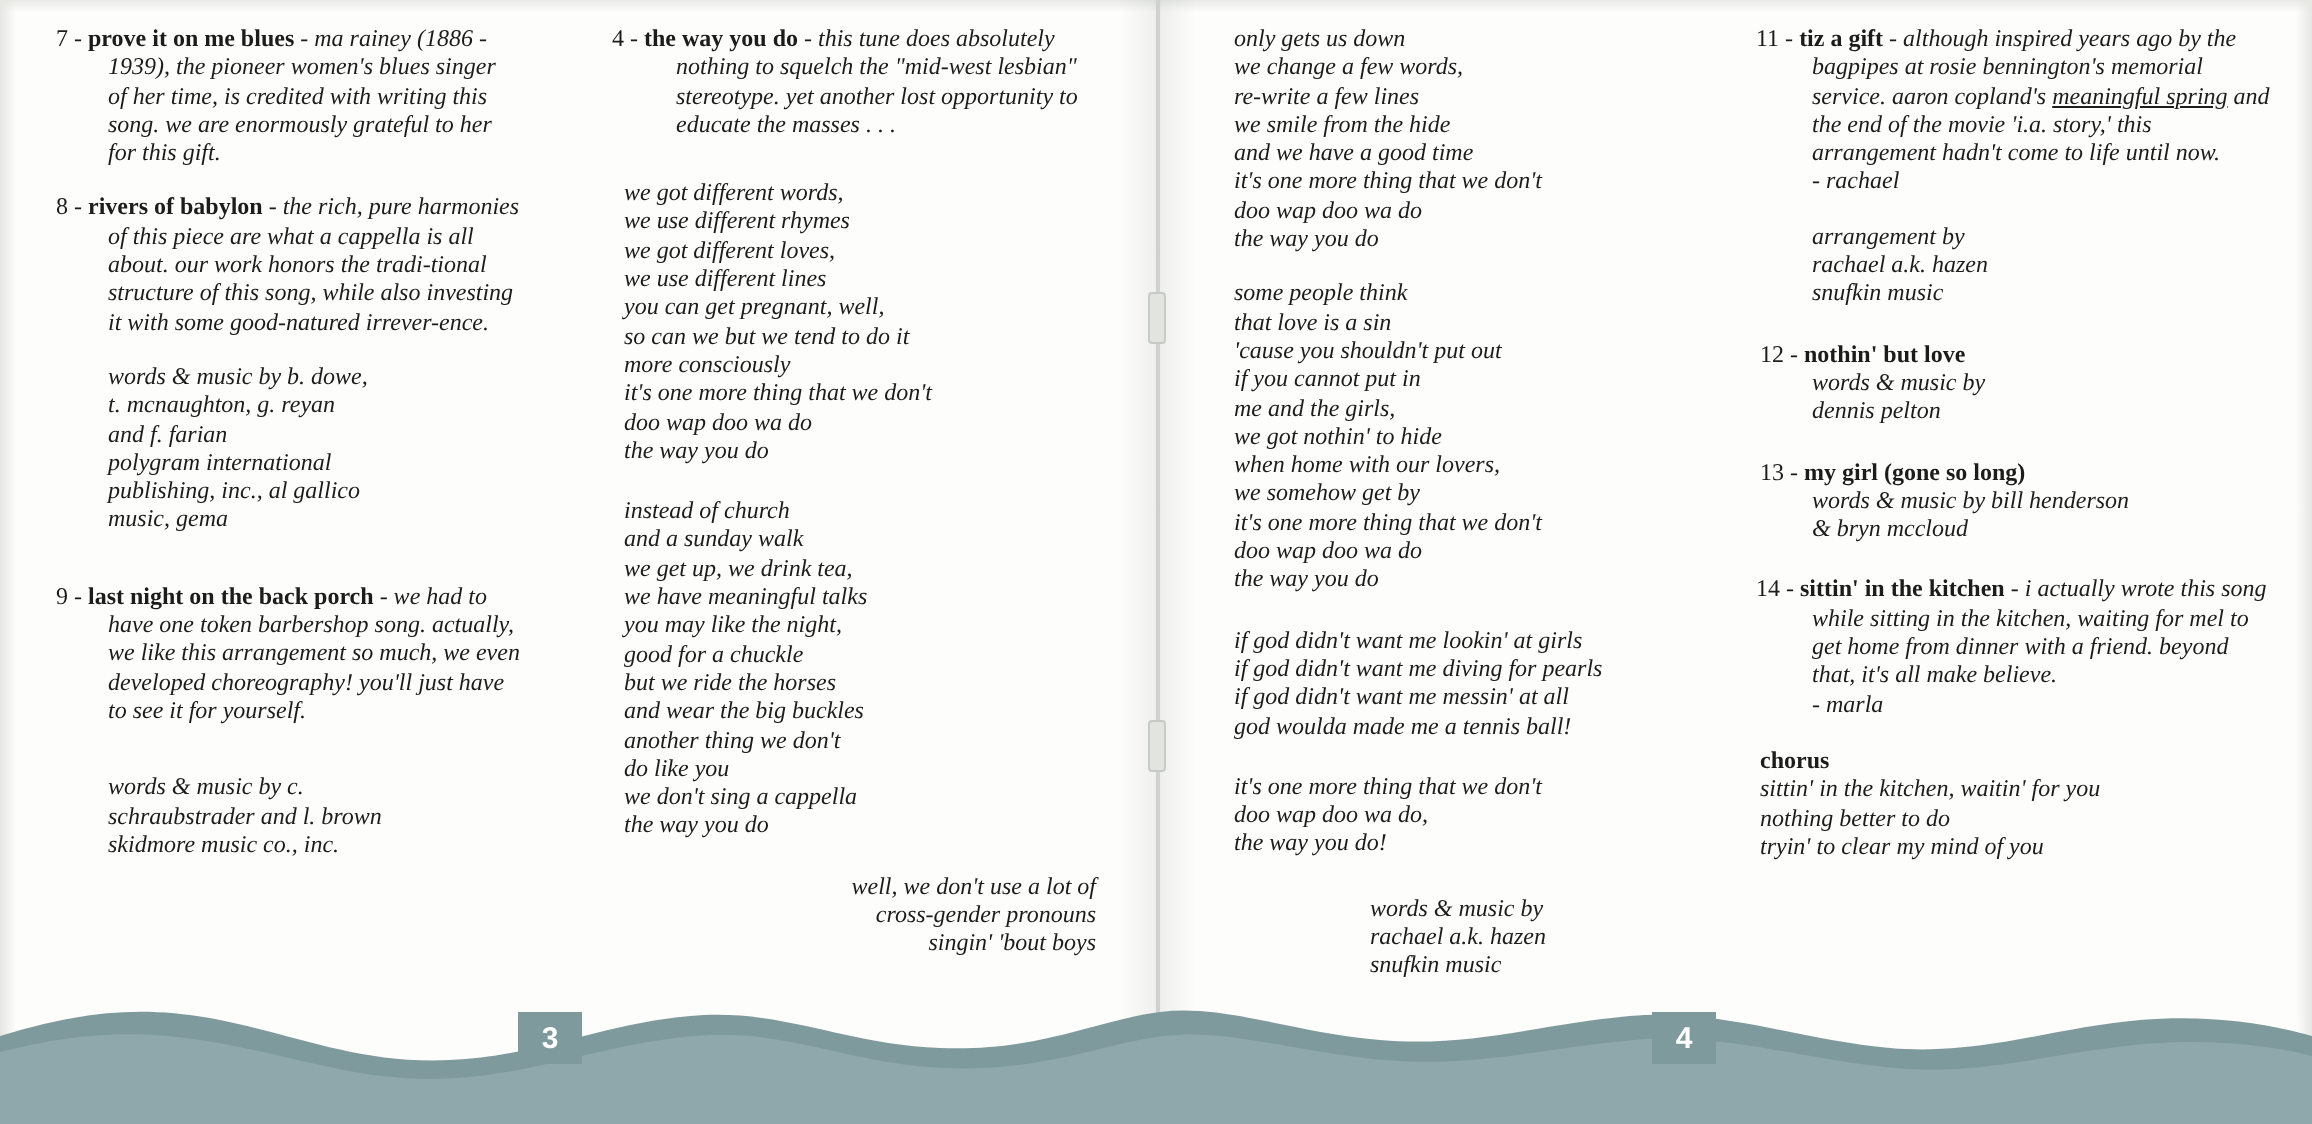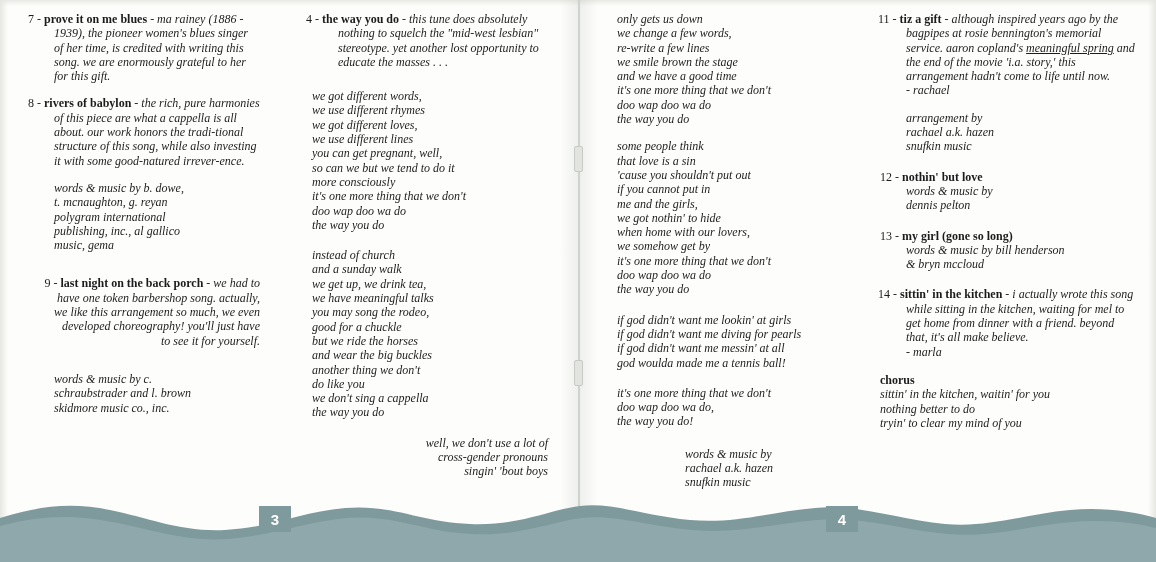--- a/index.html
+++ b/index.html
@@ -107,28 +107,29 @@
       </p>
     </div>
 
     <div class="blk">
       <p class="ind" style="text-indent:-26px;">
         <span class="nonital">8 - </span><span class="song-title">rivers of babylon</span><span> - the rich, pure harmonies of this piece are what a cappella is all about. our work honors the  tradi-tional structure of this song, while also investing it with some good-natured irrever-ence.</span>
       </p>
       <div class="ind lines sp-top">
         <div>words &amp; music by b. dowe,</div>
         <div>t. mcnaughton, g. reyan</div>
+        <div>and f. farian</div>
         <div>polygram international</div>
         <div>publishing, inc., al gallico</div>
         <div>music, gema</div>
       </div>
     </div>
 
     <div class="blk" style="margin-top:24px;">
-      <p class="ind" style="text-indent:-26px;text-align:right;">
+      <p class="ind" style="text-indent:-26px;">
         <span class="nonital">9 - </span><span class="song-title">last night on the back porch</span><span> -  we had to have one token barbershop song. actually, we like this arrangement so much, we even developed choreography! you'll just have to see it for yourself.</span>
       </p>
       <div class="ind lines sp-top-lg">
         <div>words &amp; music by c.</div>
         <div>schraubstrader and l. brown</div>
         <div>skidmore music co., inc.</div>
       </div>
     </div>
   </div>
 
@@ -151,21 +152,21 @@
       <div>it's one more thing that we don't</div>
       <div>doo wap doo wa do</div>
       <div>the way you do</div>
     </div>
 
     <div class="blk lines" style="margin-top:16px;">
       <div>instead of church</div>
       <div>and a sunday walk</div>
       <div>we get up, we drink tea,</div>
       <div>we have meaningful talks</div>
-      <div>you may song the rodeo,</div>
+      <div>you may like the night,</div>
       <div>good for a chuckle</div>
       <div>but we ride the horses</div>
       <div>and wear the big buckles</div>
       <div>another thing we don't</div>
       <div>do like you</div>
       <div>we don't sing a cappella</div>
       <div>the way you do</div>
     </div>
 
     <div class="blk lines" style="margin-top:16px;text-align:right;">
@@ -174,21 +175,21 @@
       <div>singin' 'bout boys</div>
     </div>
   </div>
 
   <div class="col col3">
 
     <div class="blk lines">
       <div>only gets us down</div>
       <div>we change a few words,</div>
       <div>re-write a few lines</div>
-      <div>we smile brown the stage</div>
+      <div>we smile from the hide</div>
       <div>and we have a good time</div>
       <div>it's one more thing that we don't</div>
       <div>doo wap doo wa do</div>
       <div>the way you do</div>
     </div>
 
     <div class="blk lines" style="margin-top:13px;">
       <div>some people think</div>
       <div>that love is a sin</div>
       <div>'cause you shouldn't put out</div>

